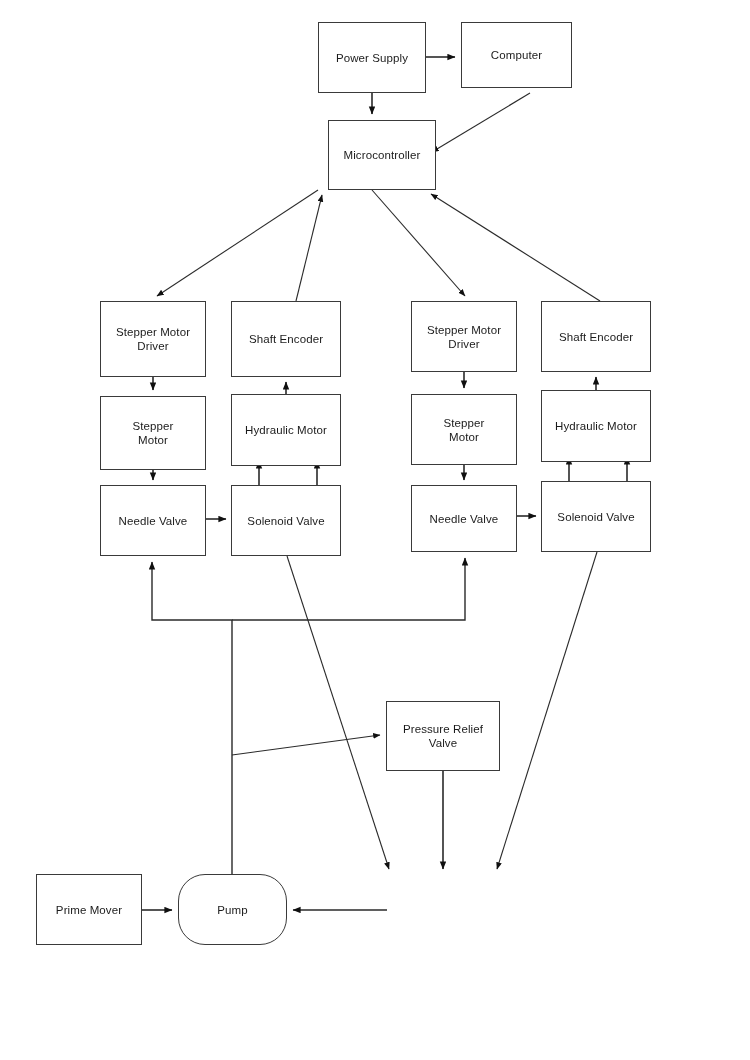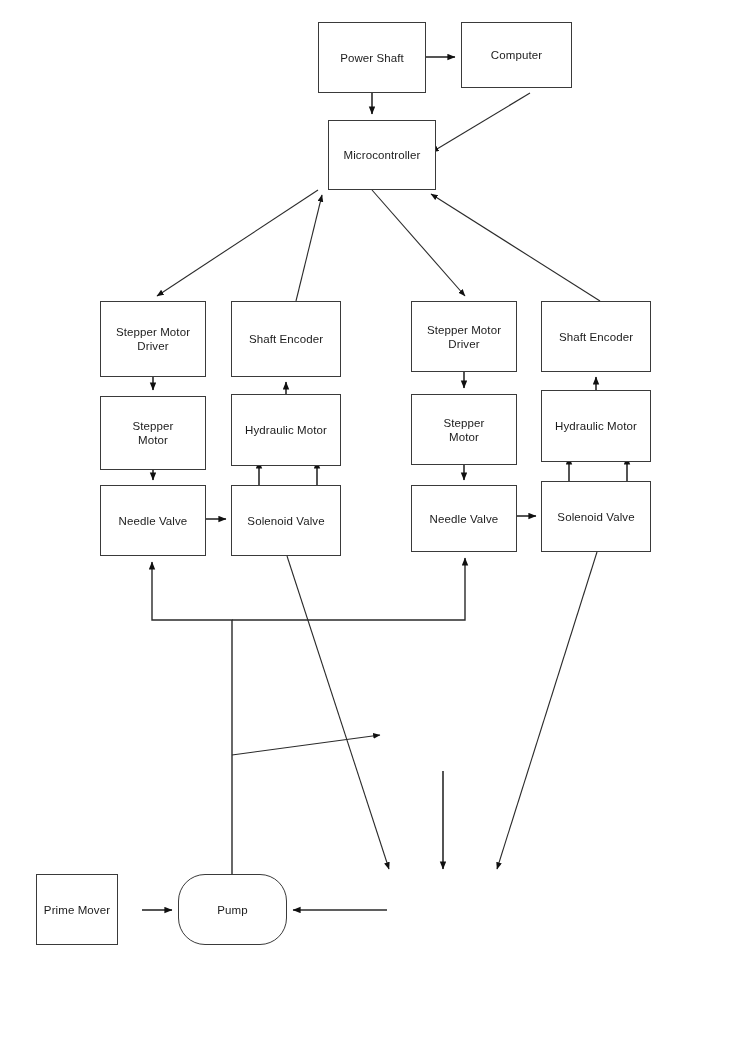--- a/index.html
+++ b/index.html
@@ -119,21 +119,21 @@
 
       <line x1="443" y1="771" x2="443" y2="869" marker-end="url(#ah)"></line>
 
       <line x1="142" y1="910" x2="172" y2="910" marker-end="url(#ah)"></line>
 
       <line x1="387" y1="910" x2="293" y2="910" marker-end="url(#ah)"></line>
     </g>
   </svg>
 
   <div class="node" style="left:318px; top:22px; width:108px; height:71px;">
-    <span class="node-label">Power Shaft</span>
+    <span class="node-label">Power Supply</span>
   </div>
 
   <div class="node" style="left:461px; top:22px; width:111px; height:66px;">
     <span class="node-label">Computer</span>
   </div>
 
   <div class="node" style="left:328px; top:120px; width:108px; height:70px;">
     <span class="node-label">Microcontroller</span>
   </div>
 
@@ -182,22 +182,26 @@
   </div>
 
   <div class="node" style="left:411px; top:485px; width:106px; height:67px;">
     <span class="node-label">Needle Valve</span>
   </div>
 
   <div class="node" style="left:541px; top:481px; width:110px; height:71px;">
     <span class="node-label">Solenoid Valve</span>
   </div>
 
-
-  <div class="node" style="left:36px; top:874px; width:82px; height:71px;">
+  <div class="node" style="left:386px; top:701px; width:114px; height:70px;">
+    <span class="node-label">Pressure Relief
+Valve</span>
+  </div>
+
+  <div class="node" style="left:36px; top:874px; width:106px; height:71px;">
     <span class="node-label">Prime Mover</span>
   </div>
 
   <div class="node" style="left:178px; top:874px; width:109px; height:71px;border-radius:27px;">
     <span class="node-label">Pump</span>
   </div>
 
 
 </div>
 

